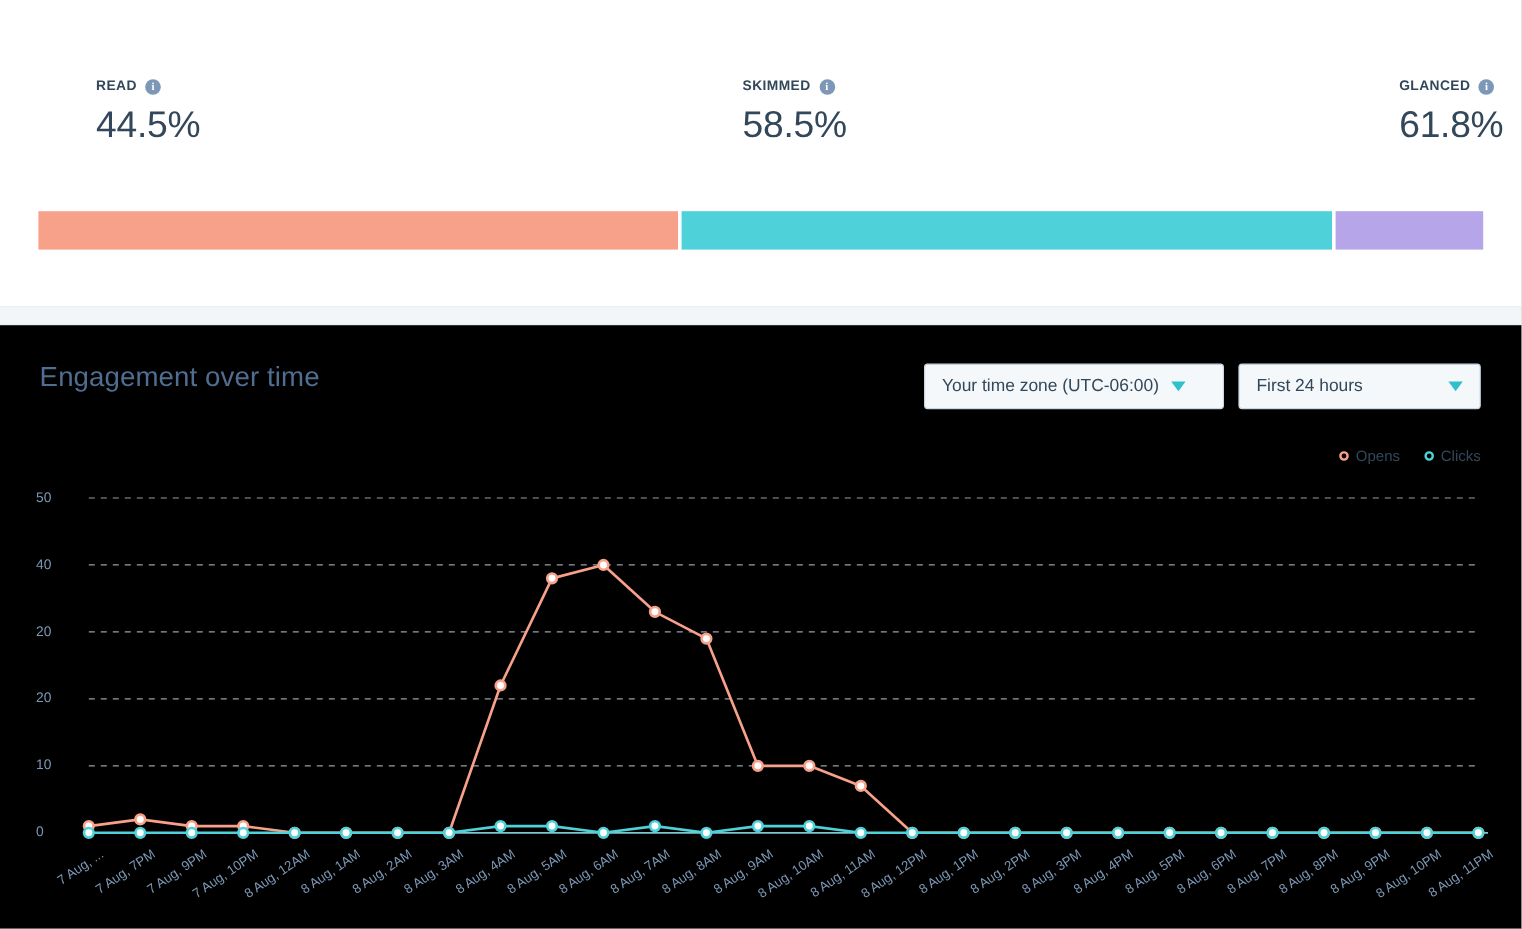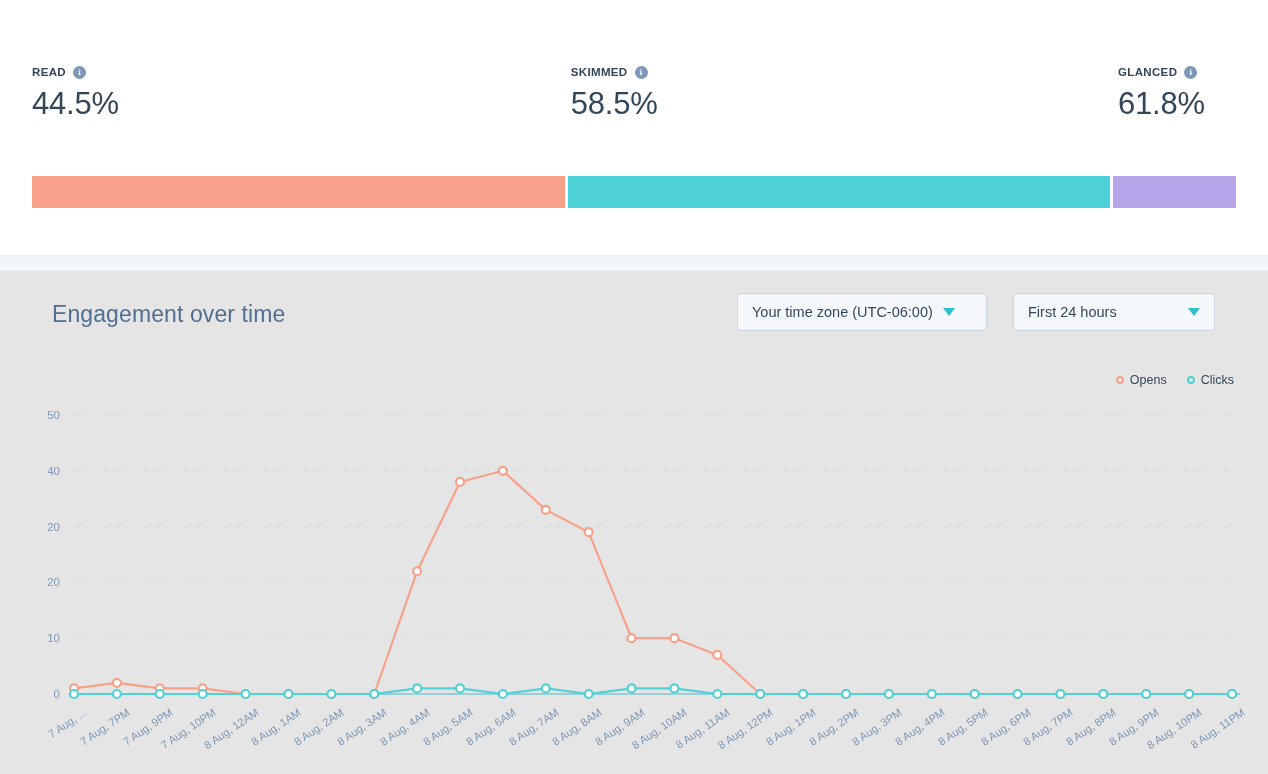--- a/index.html
+++ b/index.html
@@ -25,20 +25,21 @@
     color: #506e91;
     letter-spacing: 0.1px;
     margin: 0 0 0 1px;
     padding-top: 8px;
   }
 
   .metrics-row {
     position: relative;
     margin-top: 34px;
     height: 70px;
+    margin-left: 48px;
   }
   .metric {
     position: absolute;
     top: 0;
   }
   .metric-label-row {
     display: flex;
     align-items: center;
     gap: 7px;
     height: 16px;
@@ -87,45 +88,45 @@
   .band-divider {
     height: 16px;
     background: #f2f6f9;
     border-top: 1px solid #eaeff4;
     border-bottom: 1px solid #eaeff4;
   }
 
   
   .card-bottom {
     position: relative;
-    padding: 0 51px;
-    background: #e5e5e5;
+    padding: 0 32px;
+    background: #000000;
     height: 503px;
   }
   .chart-header {
     position: relative;
     height: 72px;
     padding-top: 28px;
   }
   .chart-title {
     font-size: 23px;
     font-weight: 400;
     color: #506e91;
     letter-spacing: 0.1px;
     margin: 0;
     position: absolute;
     top: 30px;
     left: 1px;
   }
   .dropdowns {
     position: absolute;
-    top: 22px;
+    top: 32px;
     right: 2px;
     display: flex;
-    gap: 26px;
+    gap: 12px;
   }
   .dropdown {
     background: #f5f8fa;
     border: 1px solid #cbd6e2;
     border-radius: 3px;
     height: 38px;
     display: flex;
     align-items: center;
     padding: 0 14px;
     font-size: 14.5px;
@@ -166,21 +167,20 @@
   .plot-wrap {
     position: absolute;
     left: 0; top: 0;
     width: 1268px; height: 774px;
     pointer-events: none;
   }
   .y-label {
     position: absolute;
     font-size: 11.5px;
     color: #7c98b6;
-    text-align: right;
     width: 30px;
     transform: translateY(-50%);
   }
   .x-label {
     position: absolute;
     font-size: 11px;
     color: #7c98b6;
     white-space: nowrap;
     transform-origin: right top;
     transform: rotate(-34deg);

